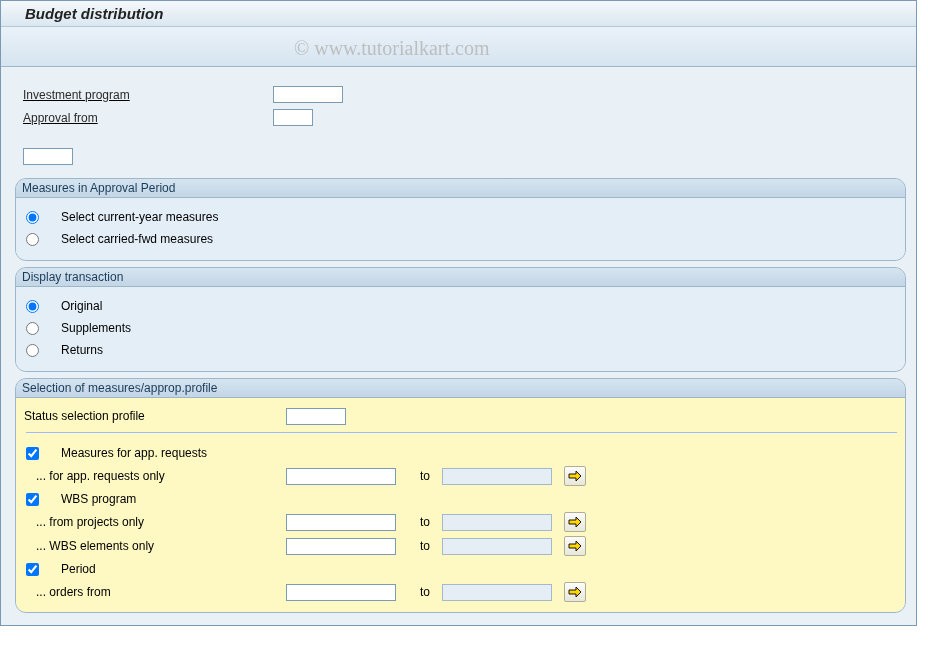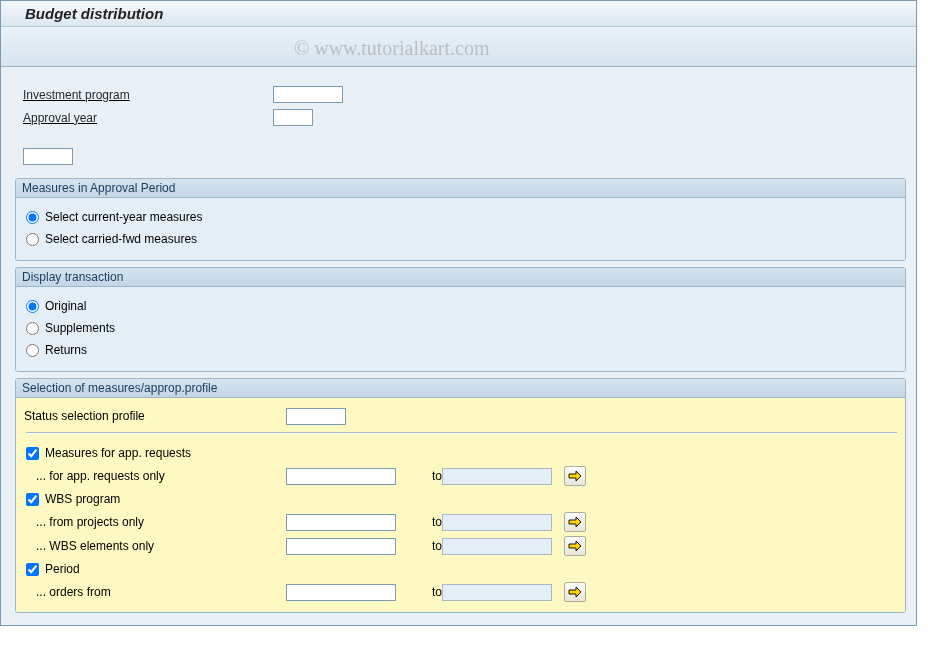--- a/index.html
+++ b/index.html
@@ -65,53 +65,54 @@
       font-size: 12px;
       padding: 0 2px;
     }
     input.txt.ro {
       background: #e6eef5;
       border: 1px solid #a5b9ca;
     }
     .group {
       margin: 4px 10px 6px 14px;
       border: 1px solid #9eb6c9;
-      border-radius: 3px;
+      border-radius: 11px;
       background: #dfeaf3;
       overflow: hidden;
     }
     .group-header {
       background: linear-gradient(#d5e4f0, #c3d6e6);
       border-bottom: 1px solid #9eb6c9;
       padding: 2px 6px;
       font-size: 12px;
       color: #1a3c5a;
     }
     .group-body {
       padding: 8px 6px 10px 8px;
       background: #e4eef6;
     }
     .radio-row, .check-row {
       display: flex;
       align-items: center;
       height: 22px;
+      gap: 16px;
     }
     .radio-row input, .check-row input {
       margin-right: 6px;
       margin-left: 2px;
     }
     .sel-body { padding: 6px 6px 8px 8px; background:#fef9c3; }
     .sel-row {
       display: flex;
       align-items: center;
       height: 24px;
     }
     .sel-lbl { width: 262px; }
     .sel-lbl.indent { padding-left: 12px; }
-    .to-lbl { width: 46px; text-align: right; padding-left: 12px;}
+    .to-lbl { width: 46px; text-align: center; padding-left: 12px;}
     .range-btn {
       width: 22px; height: 20px;
       margin-left: 12px;
       background: linear-gradient(#fcfcfa, #e8e7da);
       border: 1px solid #b0ad97;
       border-radius: 2px;
       display: inline-flex;
       align-items: center;
       justify-content: center;
       cursor: pointer;
@@ -140,21 +141,21 @@
   </div>
 
   <div class="content">
 
     <div class="top-fields">
       <div class="row">
         <div class="lbl">Investment program</div>
         <input class="txt" style="width: 70px;" value="">
       </div>
       <div class="row">
-        <div class="lbl">Approval year</div>
+        <div class="lbl">Approval from</div>
         <input class="txt" style="width: 40px;" value="">
       </div>
       <div class="row" style="height:16px"></div>
       <div class="row">
         <input class="txt" style="width: 50px;" value="">
       </div>
     </div>
 
     <div class="group">
       <div class="group-header">Measures in Approval Period</div>

